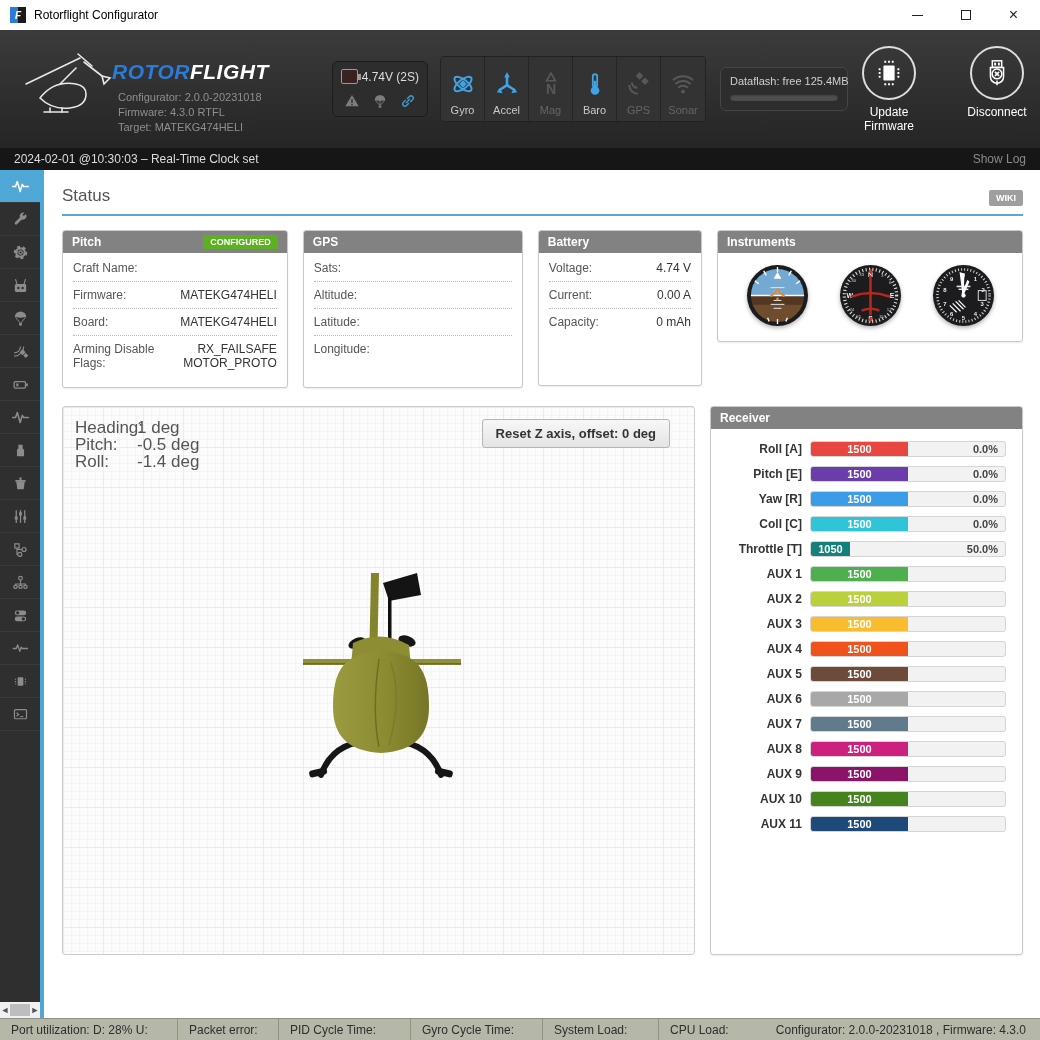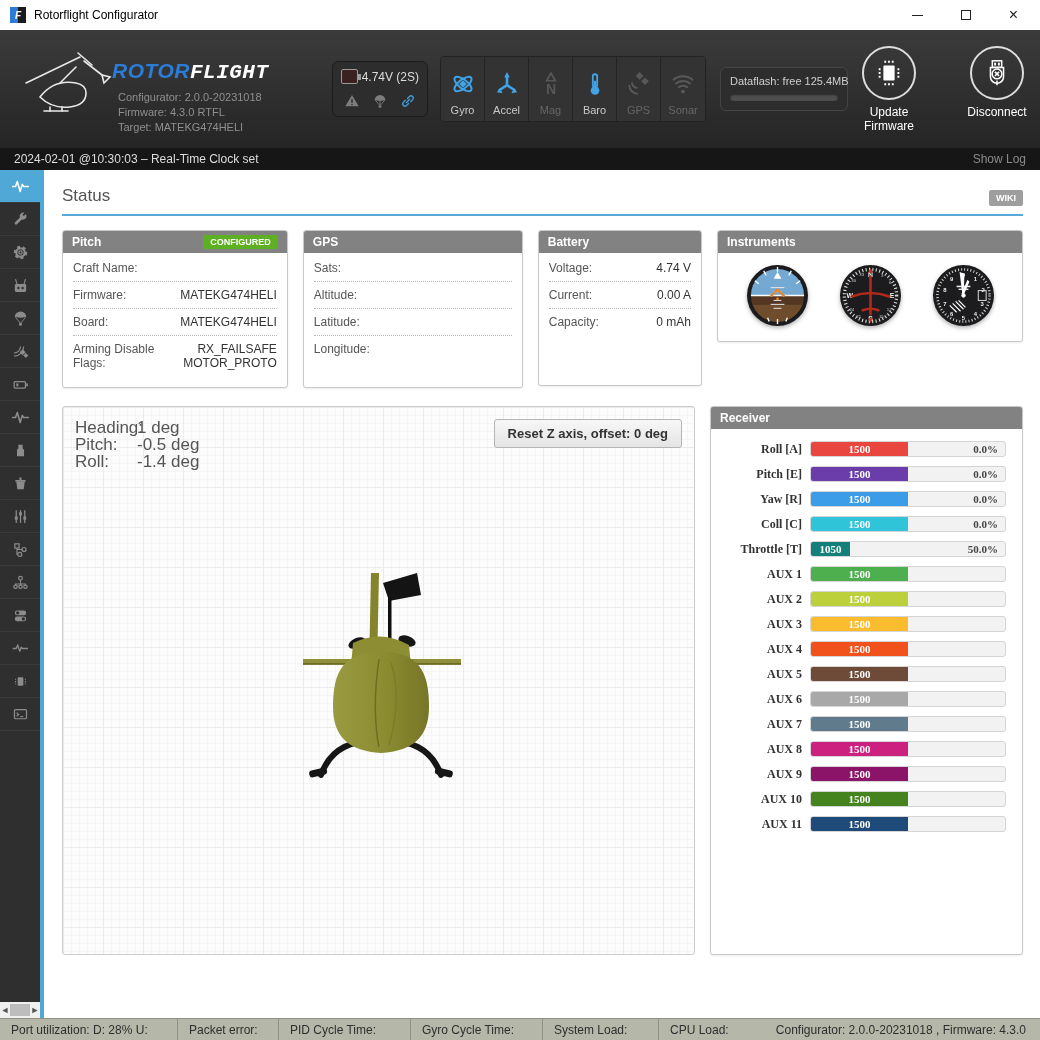--- a/index.html
+++ b/index.html
@@ -13,21 +13,21 @@
   .winctrls span { color:#222; font-size:14px; line-height:14px; cursor:default; }
   .wc-min { display:inline-block; width:11px; height:1px; background:#222; }
   .wc-max { display:inline-block; width:10px; height:10px; border:1px solid #222; }
 
   
   .header { height:118px; background:linear-gradient(#3b3b3b,#252525); display:flex; align-items:center; padding:0 14px 0 18px; }
   .logoblock { display:flex; align-items:flex-start; width:300px; flex:none; }
   .heli-art { width:110px; height:80px; margin-top:2px; flex:none; }
   .logotext { margin-left:-16px; margin-top:16px; }
   .logoname { font-size:21px; font-weight:bold; font-style:italic; letter-spacing:.5px; }
-  .logoname .lp { color:#2b7cd8; } .logoname .ls { color:#fff;font-family:Liberation Mono, monospace; }
+  .logoname .lp { color:#2b7cd8; } .logoname .ls { color:#fff; }
   .logosub { color:#8f8f8f; font-size:11px; line-height:15px; margin-top:6px; padding-left:6px; }
 
   .battbox { width:96px; background:#2d2d2d; border:1px solid #1c1c1c; border-radius:6px; padding:7px 8px; margin-left:14px; flex:none; }
   .battrow1 { display:flex; align-items:center; gap:4px; }
   .batticon { width:34px; height:15px; border:1px solid #9a9a9a; border-radius:2px; position:relative; background:#3a2222; }
   .batticon:after { content:""; position:absolute; right:-4px; top:4px; width:3px; height:6px; background:#9a9a9a; }
   .battv { color:#ddd; font-size:12px; white-space:nowrap; }
   .battrow2 { display:flex; justify-content:space-between; margin-top:9px; padding:0 3px; align-items:center; }
   .battrow2 svg { width:16px; height:16px; }
 
@@ -88,25 +88,25 @@
   .instbody { display:flex; gap:30px; justify-content:center; padding:11px 0 14px; }
   .gauge { width:63px; height:63px; filter:drop-shadow(0 2px 2px rgba(0,0,0,.3)); }
 
   .bottomrow { display:flex; gap:15px; margin-top:18px; align-items:flex-start; }
   .modelpanel { width:633px; height:549px; border:1px solid #ccc; border-radius:3px; position:relative;
     background-color:#fcfcfc;
     background-image:linear-gradient(#ebebeb 1px,transparent 1px),linear-gradient(90deg,#ebebeb 1px,transparent 1px),linear-gradient(#f5f5f5 1px,transparent 1px),linear-gradient(90deg,#f5f5f5 1px,transparent 1px);
     background-size:40px 40px,40px 40px,8px 8px,8px 8px; }
   .attrows { position:absolute; top:12px; left:12px; font-size:17px; color:#555; line-height:17px; }
   .attrows .ar { display:flex; } .attrows .al { width:62px; }
-  .resetz { position:absolute; top:12px; right:12px; background:linear-gradient(#f7f7f7,#e4e4e4); border:1px solid #b5b5b5; border-radius:3px; font-size:13px; font-weight:bold; color:#333; padding:6px 13px; cursor:pointer; font-family:"Liberation Sans",sans-serif; }
+  .resetz { position:absolute; top:12px; right:24px; background:linear-gradient(#f7f7f7,#e4e4e4); border:1px solid #b5b5b5; border-radius:3px; font-size:13px; font-weight:bold; color:#333; padding:6px 13px; cursor:pointer; font-family:"Liberation Sans",sans-serif; }
   .helisvg { position:absolute; left:228px; top:160px; width:180px; height:220px; }
 
   .recvpanel { width:313px; height:549px; }
-  .recvbody { padding:12px 16px 0 0;font-family:Liberation Serif, serif; }
+  .recvbody { padding:12px 16px 0 0; }
   .chrow { display:flex; align-items:center; margin-bottom:9px; }
   .chlabel { width:99px; text-align:right; font-size:12px; font-weight:bold; color:#333; padding-right:8px; flex:none; }
   .chtrack { flex:1; height:16px; background:#f2f2f2; border:1px solid #d5d5d5; border-radius:3px; position:relative; overflow:hidden; }
   .chfill { position:absolute; left:0; top:0; bottom:0; display:flex; align-items:center; justify-content:center; color:#fff; font-size:11px; font-weight:bold; }
   .chpct { position:absolute; right:7px; top:0; bottom:0; display:flex; align-items:center; font-size:11px; font-weight:bold; color:#444; }
   .rssirow { margin-top:23px; }
   .rssival { position:absolute; left:12px; top:0; bottom:0; display:flex; align-items:center; font-size:11px; font-weight:bold; color:#444; }
 
   
   .statusbar { height:22px; background:#b5b8a8; border-top:1px solid #8f927f; display:flex; align-items:center; font-size:12px; color:#2e2e2e; }

